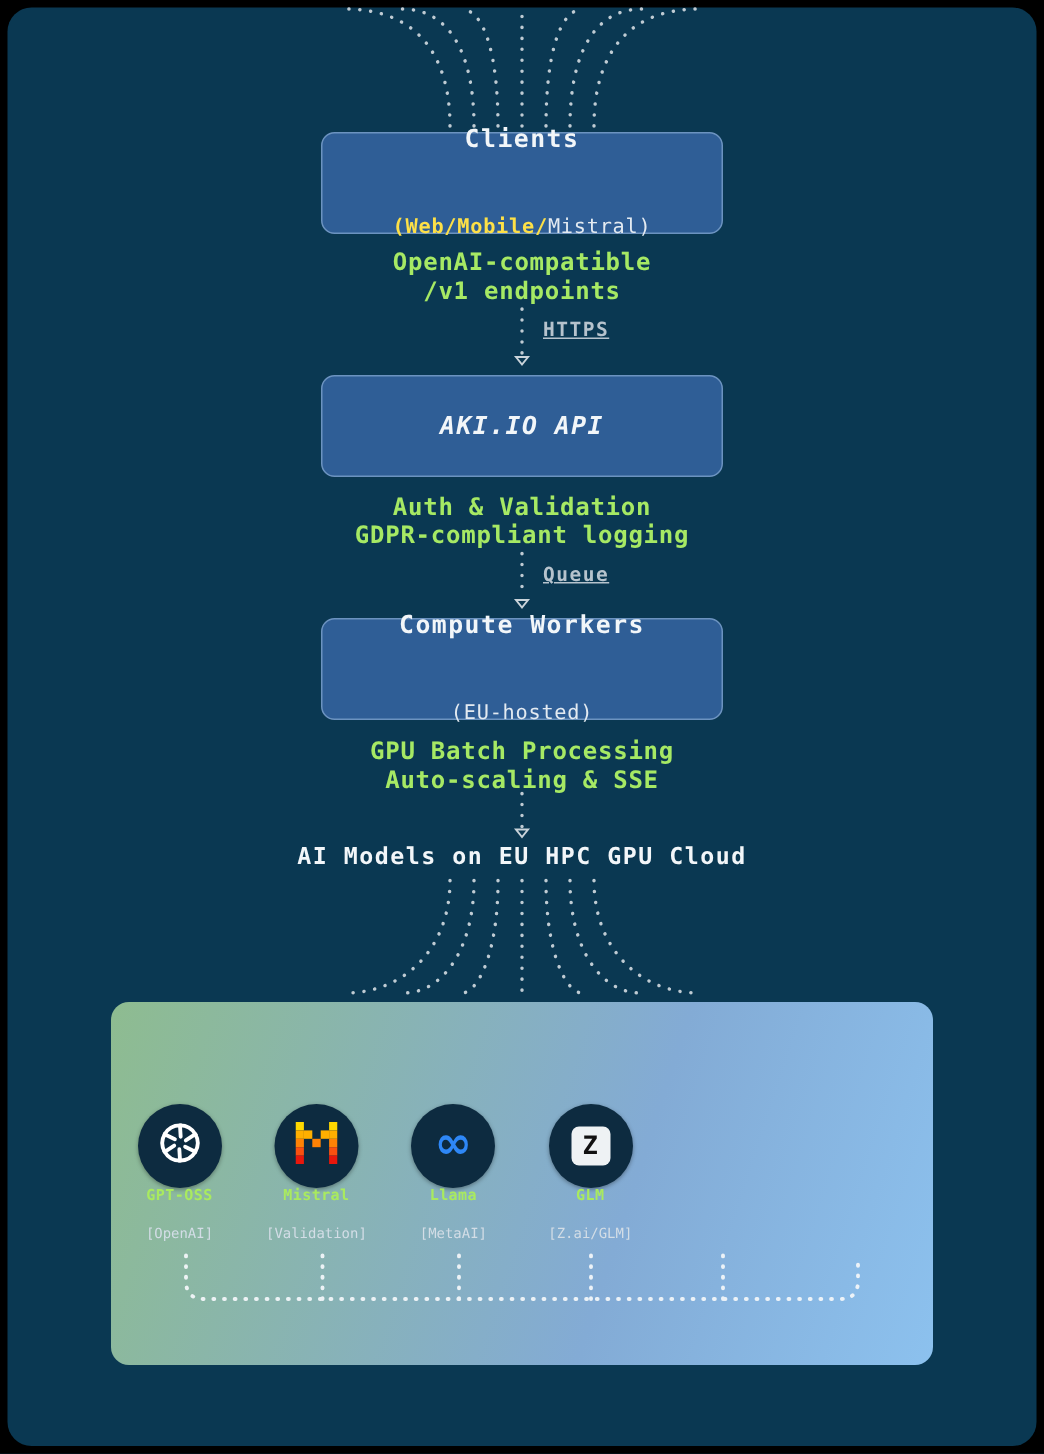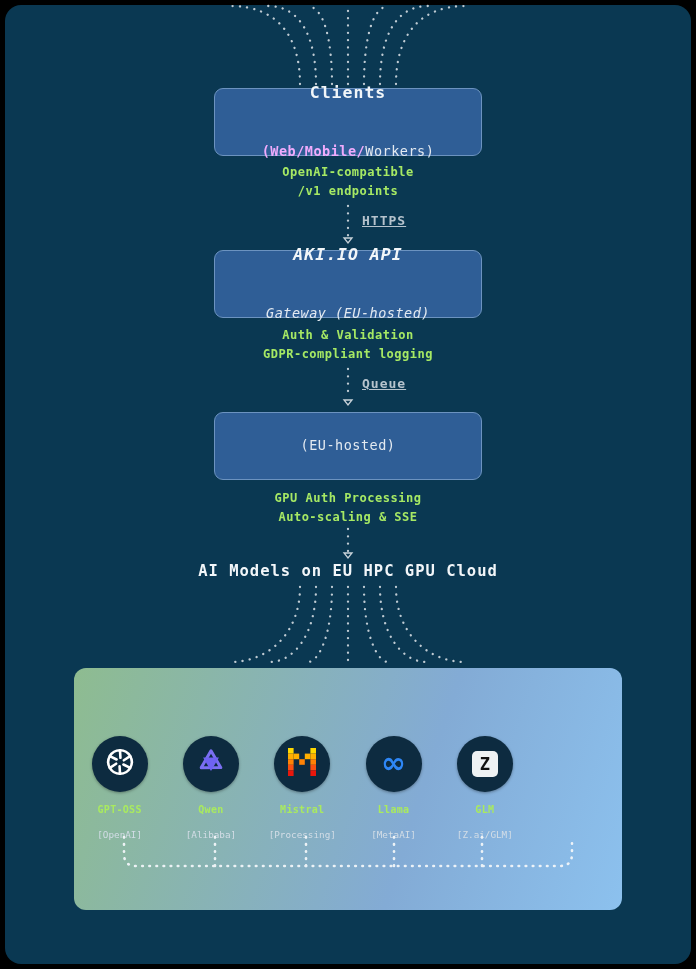--- a/index.html
+++ b/index.html
@@ -8,39 +8,39 @@
   .canvas{position:absolute;left:5px;top:5px;right:5px;bottom:5px;
           background:#0a3852;border-radius:16px;}
   svg.overlay{position:absolute;left:0;top:0;width:696px;height:969px;pointer-events:none;z-index:5;}
 
   .node{position:absolute;left:214px;width:268px;height:68px;box-sizing:border-box;
         background:#2f5e96;border:1.5px solid #6c93c0;border-radius:9px;
         display:flex;flex-direction:column;align-items:center;justify-content:center;
         text-align:center;z-index:2;gap:39px;}
   .node-title{font-weight:bold;font-size:16.5px;color:#f2f6f9;letter-spacing:1px;line-height:1.25;}
   .node-sub{font-size:13.5px;color:#e3eaf1;letter-spacing:.5px;line-height:1.3;}
-  .node-sub .strong{font-weight:bold;color:#f0abfc;}
+  .node-sub .strong{font-weight:bold;color:#fde047;}
   .node1{top:88px;} .node2{top:250px;font-style:italic;} .node3{top:412px;}
 
   .caption{position:absolute;left:0;width:696px;text-align:center;
-           font-weight:bold;font-size:12px;color:#a6e964;letter-spacing:.5px;z-index:2;}
+           font-weight:bold;font-size:16px;color:#a6e964;letter-spacing:.5px;z-index:2;}
   .arrow-label{position:absolute;left:362px;font-weight:bold;font-size:13px;
                color:#b6c3cd;letter-spacing:1px;z-index:2;text-decoration:underline;}
   .models-heading{position:absolute;left:0;top:562px;width:696px;text-align:center;
                   font-weight:bold;font-size:15.5px;color:#f2f6f9;letter-spacing:1px;z-index:2;}
 
   .panel{position:absolute;left:74px;top:668px;width:548px;height:242px;border-radius:12px;
          background:linear-gradient(108deg,#8ebc90 0%,#83abd5 62%,#8cc1ee 100%);
          z-index:1;}
   .model-row{position:absolute;left:74px;top:736px;width:548px;display:flex;z-index:2;}
   .model-card{width:91.3px;display:flex;flex-direction:column;align-items:center;}
   .model-circle{width:56px;height:56px;border-radius:50%;background:#0d2b40;
                 display:flex;align-items:center;justify-content:center;
                 box-shadow:0 1px 3px rgba(0,0,0,.35);}
-  .model-name{margin-top:12px;font-weight:bold;font-size:10px;color:#a9ea5f;
+  .model-name{margin-top:0;font-weight:bold;font-size:10px;color:#a9ea5f;
               letter-spacing:.3px;white-space:nowrap;}
   .model-name.small{font-size:8.8px;}
   .model-org{margin-top:14px;font-size:9.3px;color:#d3dde6;white-space:nowrap;}
   .glyph-infinity{font-size:30px;font-weight:bold;color:#2e87f6;line-height:1;
                   font-family:"DejaVu Sans",sans-serif;margin-top:-3px;}
   .glm-tile{width:26px;height:26px;border-radius:5px;background:#eef2f4;
             display:flex;align-items:center;justify-content:center;}
   .glm-tile span{font-weight:bold;font-size:17px;color:#111;line-height:1;}
 </style>
 </head>
@@ -84,38 +84,38 @@
     <path d="M124,837 L124,854 Q124,866 136,866 L560,866 Q572,866 572,854 L572,837"></path>
     <path d="M215,837 L215,866"></path>
     <path d="M306,837 L306,866"></path>
     <path d="M394,837 L394,866"></path>
     <path d="M482,837 L482,866"></path>
   </g>
 </svg>
 
 <div class="node node1">
   <div class="node-title">Clients</div>
-  <div class="node-sub"><span class="strong">(Web/Mobile/</span><span>Workers)</span></div>
+  <div class="node-sub"><span class="strong">(Web/Mobile/</span><span>Mistral)</span></div>
 </div>
 <div class="caption" style="top:165px">OpenAI-compatible</div>
 <div class="caption" style="top:184px">/v1 endpoints</div>
 <div class="arrow-label" style="top:213px">HTTPS</div>
 
 <div class="node node2">
   <div class="node-title">AKI.IO API</div>
-  <div class="node-sub"><span class="strong"></span><span>Gateway (EU-hosted)</span></div>
 </div>
 <div class="caption" style="top:328px">Auth &amp; Validation</div>
 <div class="caption" style="top:347px">GDPR-compliant logging</div>
 <div class="arrow-label" style="top:376px">Queue</div>
 
 <div class="node node3">
+  <div class="node-title">Compute Workers</div>
   <div class="node-sub"><span class="strong"></span><span>(EU-hosted)</span></div>
 </div>
-<div class="caption" style="top:491px">GPU Auth Processing</div>
+<div class="caption" style="top:491px">GPU Batch Processing</div>
 <div class="caption" style="top:510px">Auto-scaling &amp; SSE</div>
 
 <div class="models-heading">AI Models on EU HPC GPU Cloud</div>
 
 <div class="panel"></div>
 
 <div class="model-row">
 
   <div class="model-card">
     <div class="model-circle">
@@ -129,34 +129,20 @@
             <path transform="rotate(240)" d="M0,-11 A11,11 0 0 1 9.5,-5.5 L3.6,-1.6"></path>
             <path transform="rotate(300)" d="M0,-11 A11,11 0 0 1 9.5,-5.5 L3.6,-1.6"></path>
           </g>
         </svg>
       </span>
     </div>
     <div class="model-name">GPT-OSS</div>
     <div class="model-org">[OpenAI]</div>
   </div>
 
-  <div class="model-card">
-    <div class="model-circle">
-      <span>
-        <svg width="30" height="30" viewBox="-14 -14 28 28">
-          <g stroke="#7a6ff2" stroke-width="2.8" fill="none" stroke-linejoin="round">
-            <path d="M0,-10.5 L9.1,5.25 L-9.1,5.25 Z"></path>
-            <path d="M0,8.5 L-7.4,-4.25 L7.4,-4.25 Z" fill="#6f63f2" stroke="none"></path>
-          </g>
-        </svg>
-      </span>
-    </div>
-    <div class="model-name">Qwen</div>
-    <div class="model-org">[Alibaba]</div>
-  </div>
 
 
   <div class="model-card">
     <div class="model-circle">
       <span>
         <svg width="28" height="28" viewBox="0 0 25 25">
           <g>
             <rect x="0" y="0" width="5" height="5" fill="#ffd800"></rect>
             <rect x="20" y="0" width="5" height="5" fill="#ffd800"></rect>
             <rect x="0" y="5" width="5" height="5" fill="#ffaf00"></rect>
@@ -168,21 +154,21 @@
             <rect x="20" y="10" width="5" height="5" fill="#ff8205"></rect>
             <rect x="0" y="15" width="5" height="5" fill="#fa5010"></rect>
             <rect x="20" y="15" width="5" height="5" fill="#fa5010"></rect>
             <rect x="0" y="20" width="5" height="5" fill="#e8170c"></rect>
             <rect x="20" y="20" width="5" height="5" fill="#e8170c"></rect>
           </g>
         </svg>
       </span>
     </div>
     <div class="model-name">Mistral</div>
-    <div class="model-org">[Processing]</div>
+    <div class="model-org">[Validation]</div>
   </div>
 
   <div class="model-card">
     <div class="model-circle">
       <span class="glyph-infinity">∞</span>
     </div>
     <div class="model-name">Llama</div>
     <div class="model-org">[MetaAI]</div>
   </div>
 

